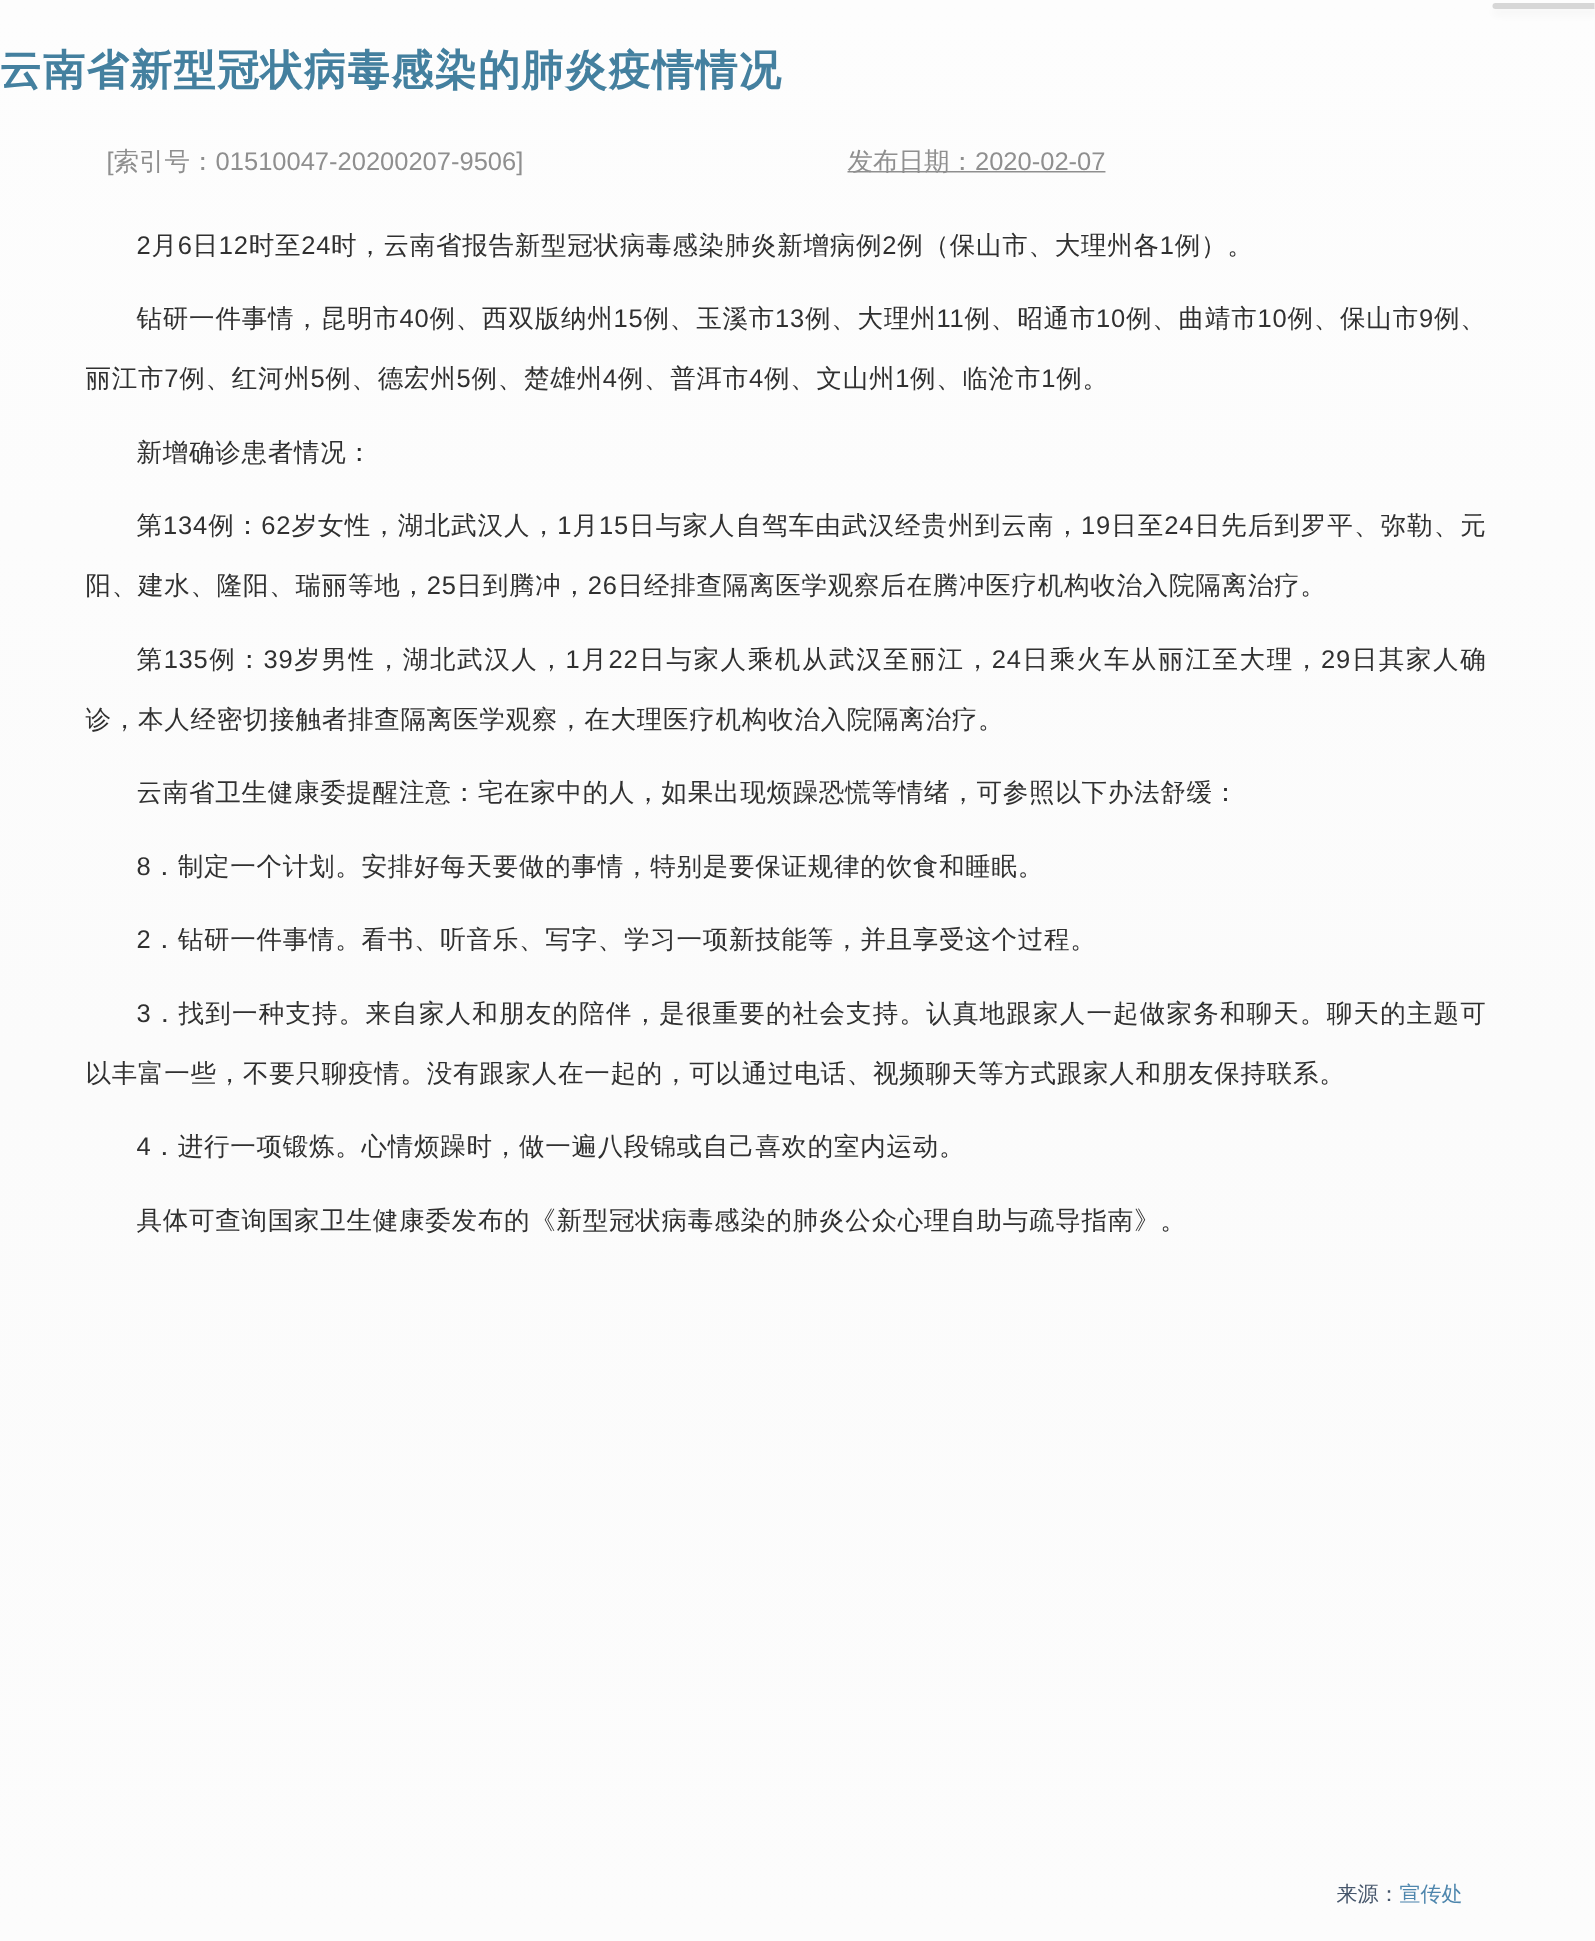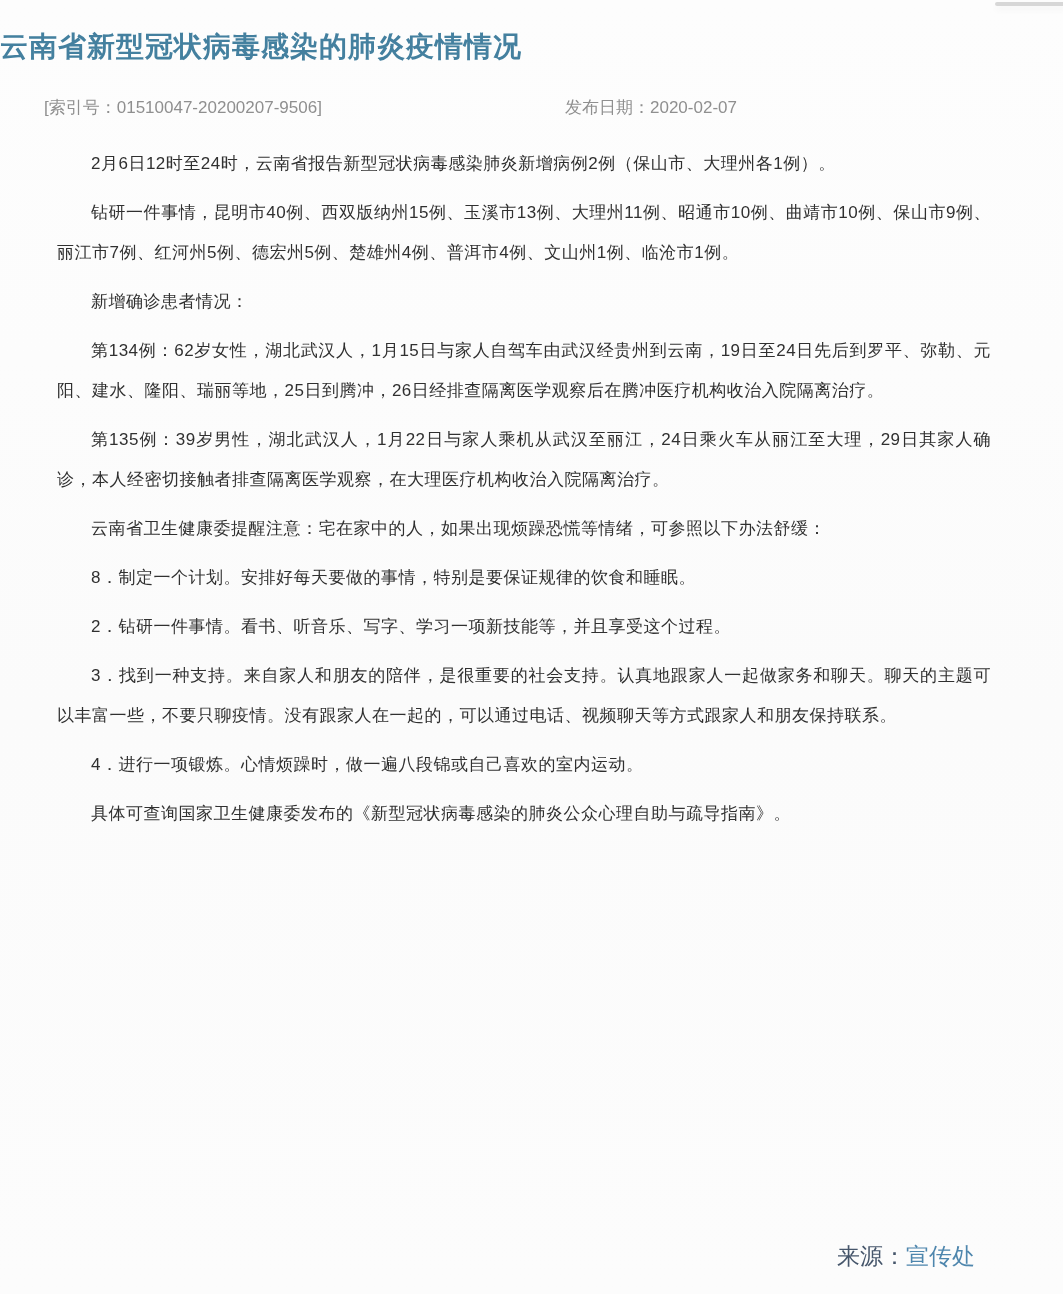--- a/index.html
+++ b/index.html
@@ -33,39 +33,39 @@
     color: #44809f;
     letter-spacing: 1px;
   }
   .meta-row {
     position: relative;
     margin-top: 30px;
     height: 24px;
     font-size: 17px;
     color: #8f8f8f;
   }
-  .meta-index { position: absolute; left: 44px; top: 0; }
-  .meta-date  { position: absolute; left: 565px; top: 0; }
+  .meta-index { position: absolute; left: 71px; top: 0; }
+  .meta-date  { position: absolute; left: 565px; top: 0; text-decoration: underline; }
   .doc-body {
     margin: 24px 72px 0 57px;
   }
   .doc-body p {
     margin: 0 0 9px 0;
     font-size: 17px;
     line-height: 40px;
     color: #303030;
     text-align: justify;
     text-indent: 2em;
     letter-spacing: 0.5px;
   }
   .source-row {
     position: absolute;
     right: 88px;
     bottom: 22px;
-    font-size: 23px;
+    font-size: 14px;
   }
   .source-label { color: #46566b; }
   .source-value { color: #4e86ad; cursor: pointer; }
 </style>
 </head>
 <body>
 
 <div class="page">
 
   <div class="corner-artifact"></div>

